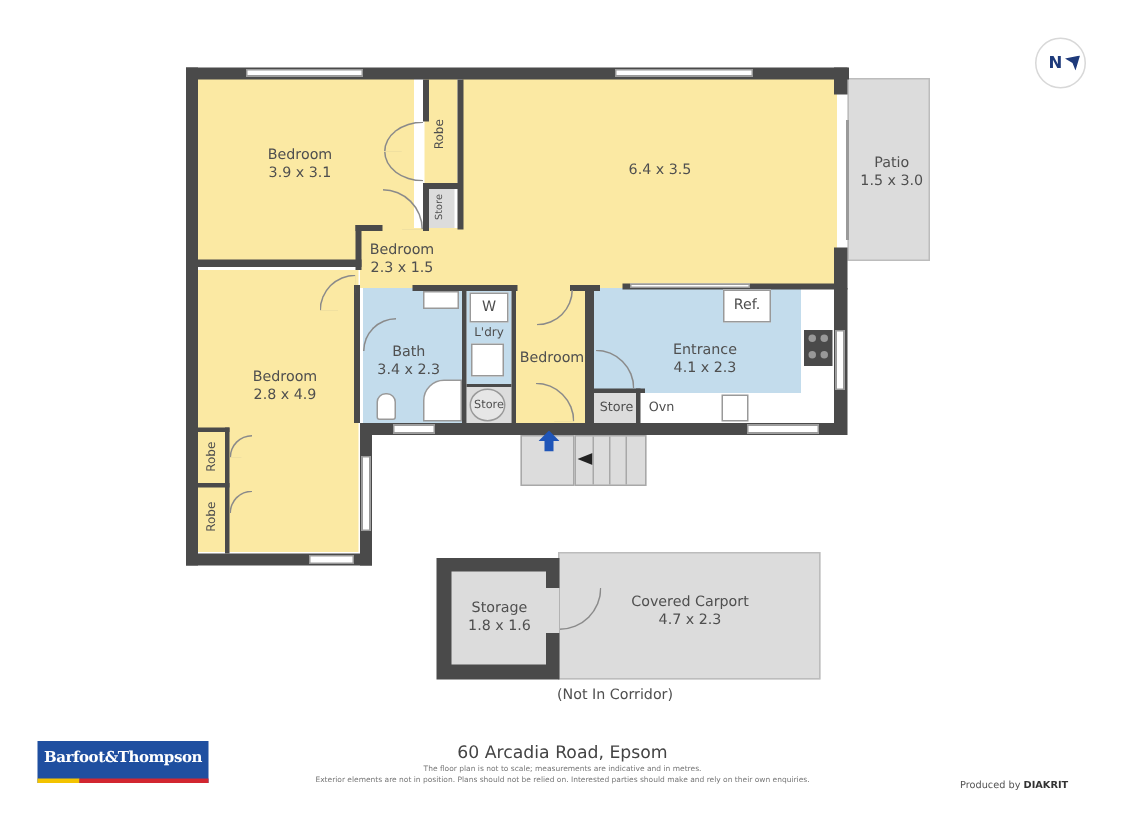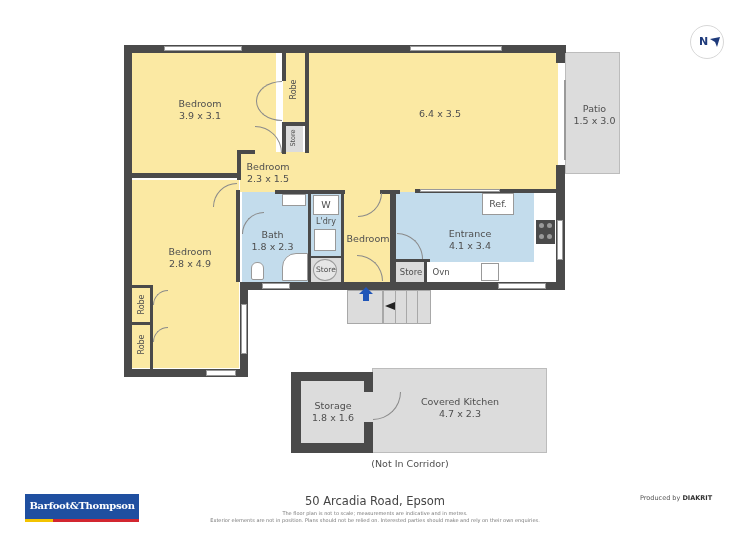--- a/index.html
+++ b/index.html
@@ -145,58 +145,58 @@
       <div>2.3 x 1.5</div>
   </div>
   <div class="label" style="left:150px;top:246px;width:80px;">
     <div>Bedroom</div>
       <div>2.8 x 4.9</div>
   </div>
   <div class="vlabel" style="left:131px;top:300px;">Robe</div>
   <div class="vlabel" style="left:131px;top:340px;">Robe</div>
   <div class="label" style="left:245px;top:229px;width:55px;">
     <div>Bath</div>
-      <div>1.8 x 2.3</div>
+      <div>3.4 x 2.3</div>
   </div>
   <div class="label" style="left:313px;top:199px;width:26px;">W</div>
   <div class="label" style="left:311px;top:216px;width:30px;font-size:8px;">L'dry</div>
   <div class="label" style="left:311px;top:264px;width:30px;font-size:7.5px;">Store</div>
   <div class="label" style="left:340px;top:233px;width:56px;">Bedroom</div>
   <div class="label" style="left:430px;top:228px;width:80px;">
     <div>Entrance</div>
-      <div>4.1 x 3.4</div>
+      <div>4.1 x 2.3</div>
   </div>
   <div class="label" style="left:482px;top:198px;width:32px;">Ref.</div>
   <div class="label" style="left:396px;top:266px;width:30px;font-size:8.5px;">Store</div>
   <div class="label" style="left:427px;top:266px;width:28px;font-size:8.5px;">Ovn</div>
 </div>
 
 <div>
   <div class="room grey" style="left:372px;top:368px;width:175px;height:85px;border:1px solid #bcbcbc;"></div>
   <div class="wall" style="left:291px;top:372px;width:82px;height:81px;"></div>
   <div class="room grey" style="left:301px;top:381px;width:63px;height:62px;"></div>
   <div class="room grey" style="left:363px;top:392px;width:10px;height:30px;"></div>
   <div class="door" style="left:373px;top:392px;width:28px;height:28px;transform:scaleY(-1);"></div>
   <div class="label" style="left:300px;top:400px;width:66px;">
     <div>Storage</div>
       <div>1.8 x 1.6</div>
   </div>
   <div class="label" style="left:405px;top:396px;width:110px;">
-    <div>Covered Kitchen</div>
+    <div>Covered Carport</div>
       <div>4.7 x 2.3</div>
   </div>
   <div class="label" style="left:350px;top:458px;width:120px;">(Not In Corridor)</div>
 </div>
 
 <div class="abs" style="left:25px;top:494px;width:114px;height:28px;background:#1f4fa0;">
   <span style="position:absolute;left:0;right:0;top:6px;text-align:center;color:#fff;font-family:'DejaVu Serif',serif;font-weight:bold;font-size:10px;letter-spacing:-0.3px;">Barfoot&amp;Thompson</span>
   <span class="abs" style="left:0;bottom:0;width:28px;height:3px;background:#f3c300;"></span>
   <span class="abs" style="left:28px;bottom:0;right:0;height:3px;background:#d22630;"></span>
 </div>
 
-<div class="abs" style="left:200px;top:494px;width:350px;text-align:center;font-size:11.5px;color:#444;">50 Arcadia Road, Epsom</div>
+<div class="abs" style="left:200px;top:494px;width:350px;text-align:center;font-size:11.5px;color:#444;">60 Arcadia Road, Epsom</div>
 <div class="abs" style="left:150px;top:510px;width:450px;text-align:center;font-size:5px;color:#777;">The floor plan is not to scale; measurements are indicative and in metres.</div>
 <div class="abs" style="left:150px;top:517px;width:450px;text-align:center;font-size:5px;color:#777;">Exterior elements are not in position. Plans should not be relied on. Interested parties should make and rely on their own enquiries.</div>
 
-<div class="abs" style="left:640px;top:494px;font-size:6.5px;color:#555;white-space:nowrap;">
+<div class="abs" style="left:640px;top:519px;font-size:6.5px;color:#555;white-space:nowrap;">
   <span>Produced by</span>
   <span style="font-weight:bold;color:#333;">DIAKRIT</span>
 </div>
 
 </body></html>

